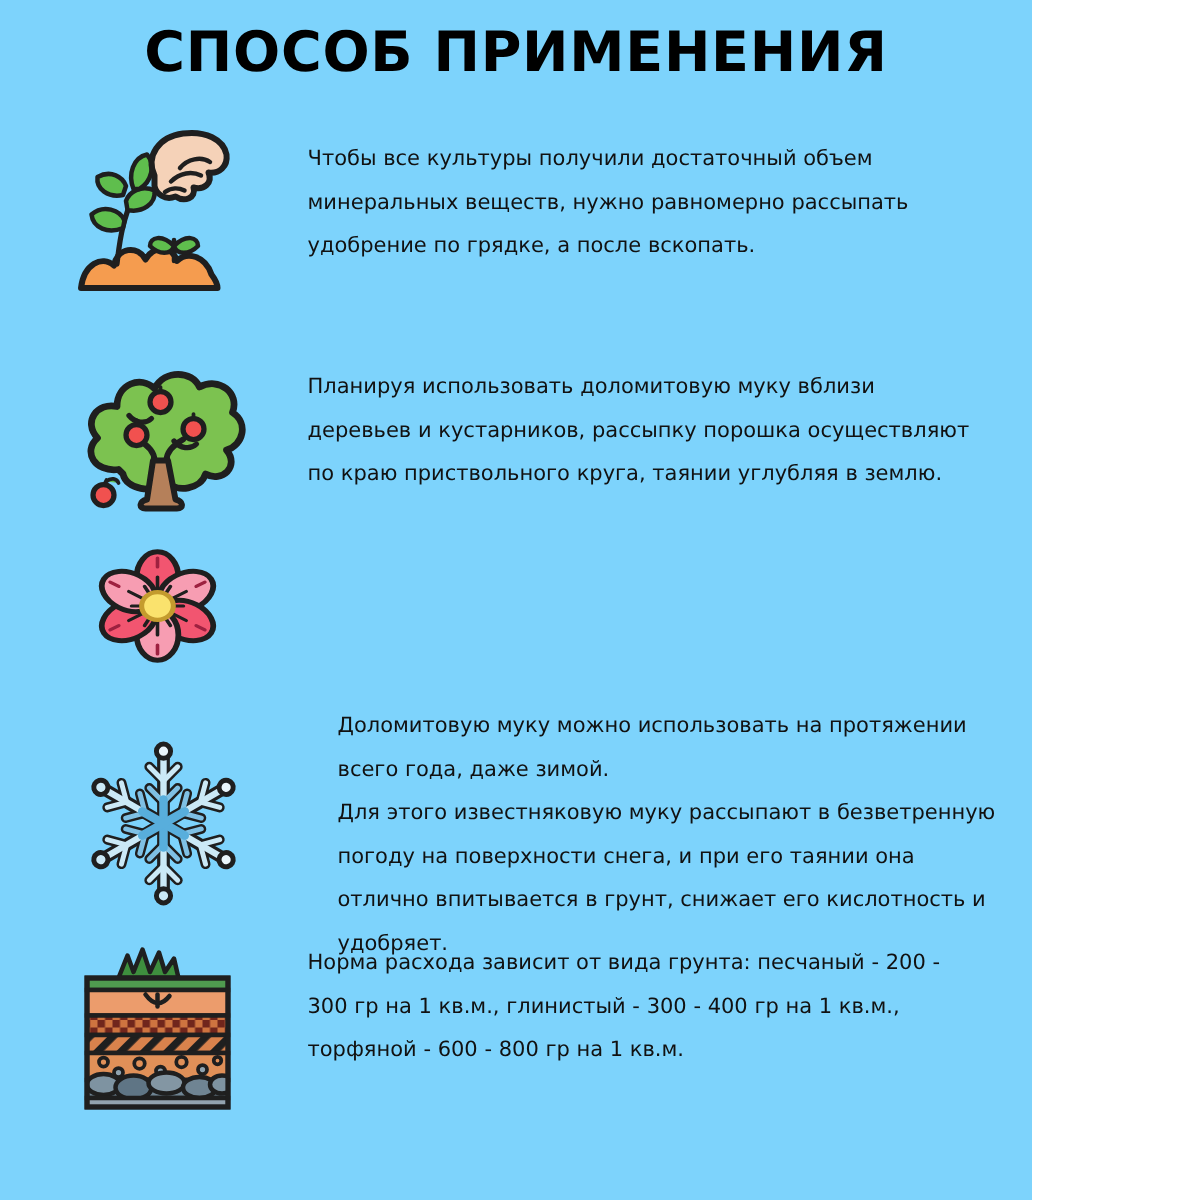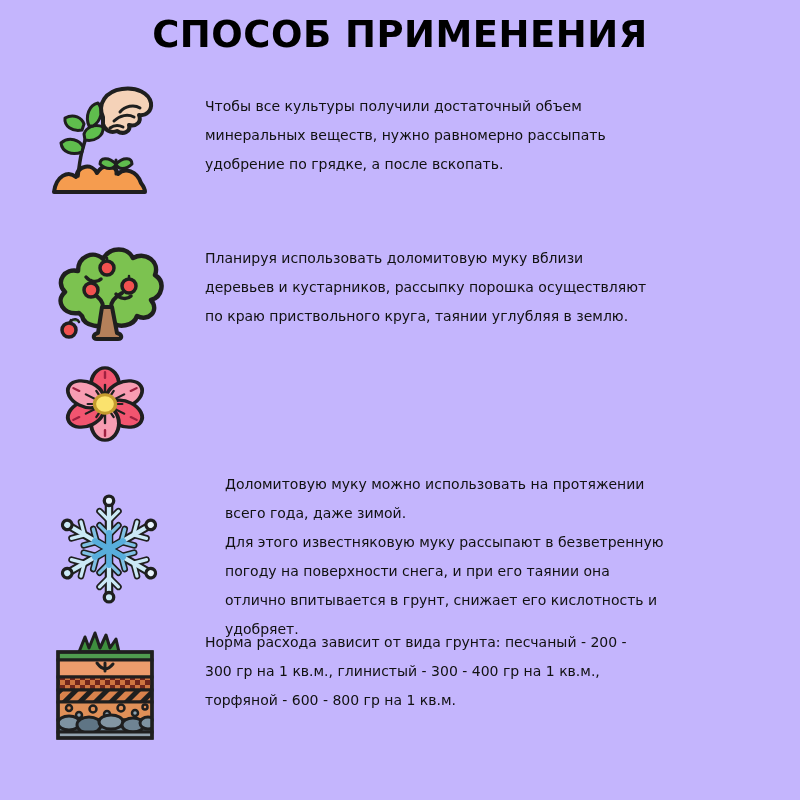--- a/index.html
+++ b/index.html
@@ -1,17 +1,17 @@
 <!DOCTYPE html>
 <html lang="ru"><head>
 <meta charset="utf-8">
 <style>
   html,body{margin:0;padding:0;background:#ffffff;}
   .page{
-    position:relative;width:800px;height:800px;background:#c4b5fd;
+    position:relative;width:688px;height:800px;background:#7dd3fc;
     font-family:"DejaVu Sans","Liberation Sans",sans-serif;overflow:hidden;color:#111;
   }
   .title{
     position:absolute;top:12px;left:0;right:0;margin:0;
     text-align:center;font-size:37px;line-height:46px;font-weight:bold;color:#000;
     letter-spacing:0.5px;
   }
   .icon-box{position:absolute;}
   .icon-box svg{display:block;width:100%;height:100%;}
   .step-text{

